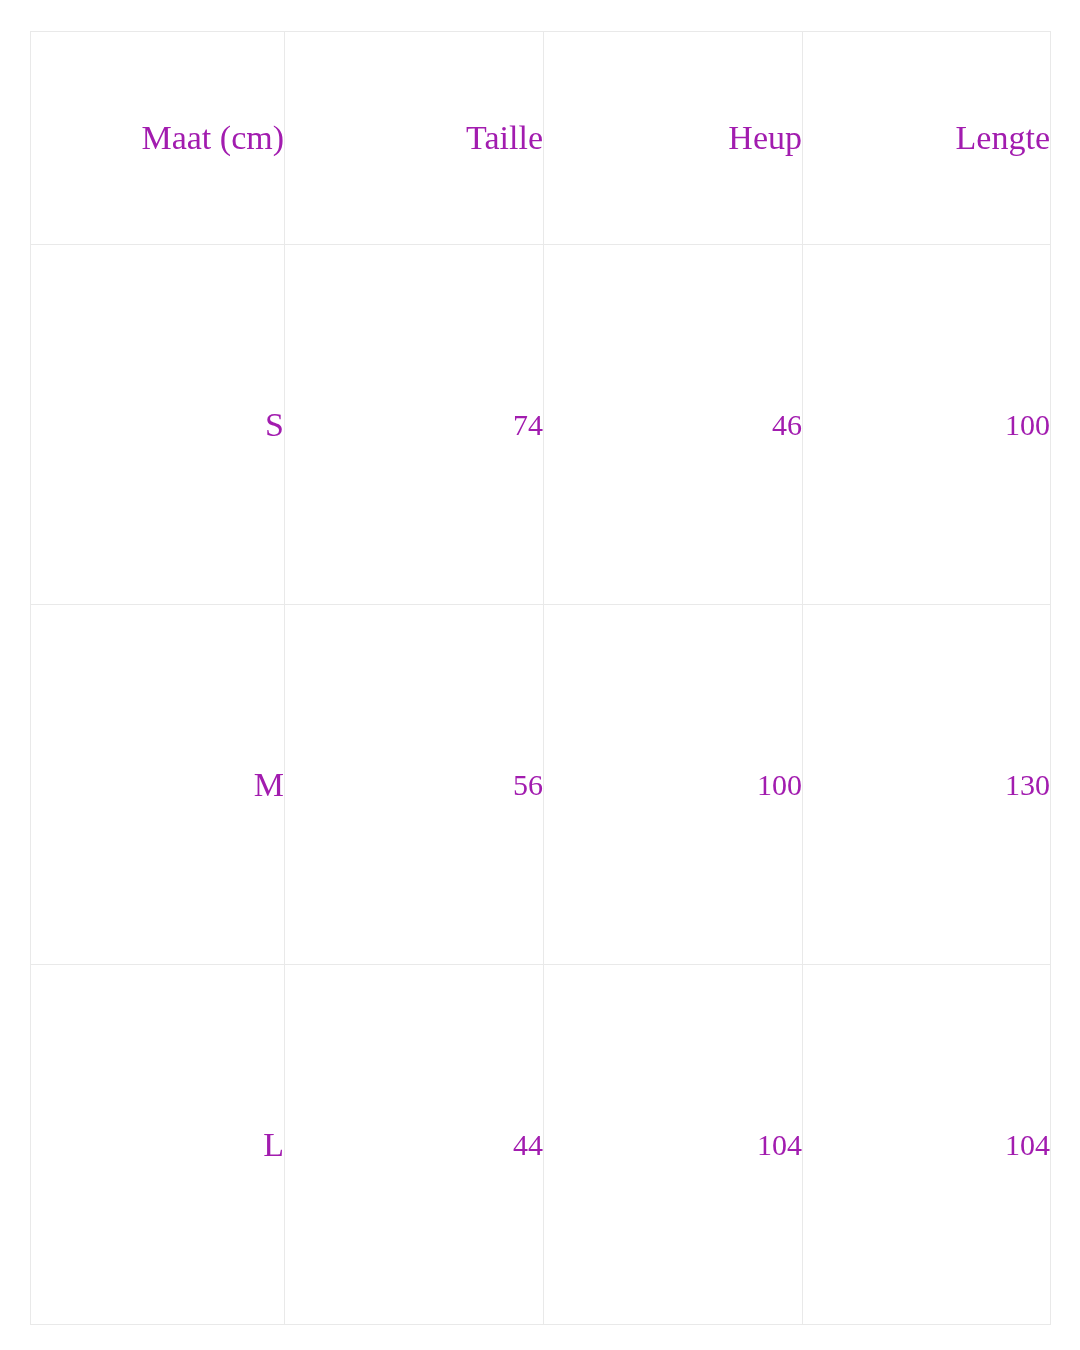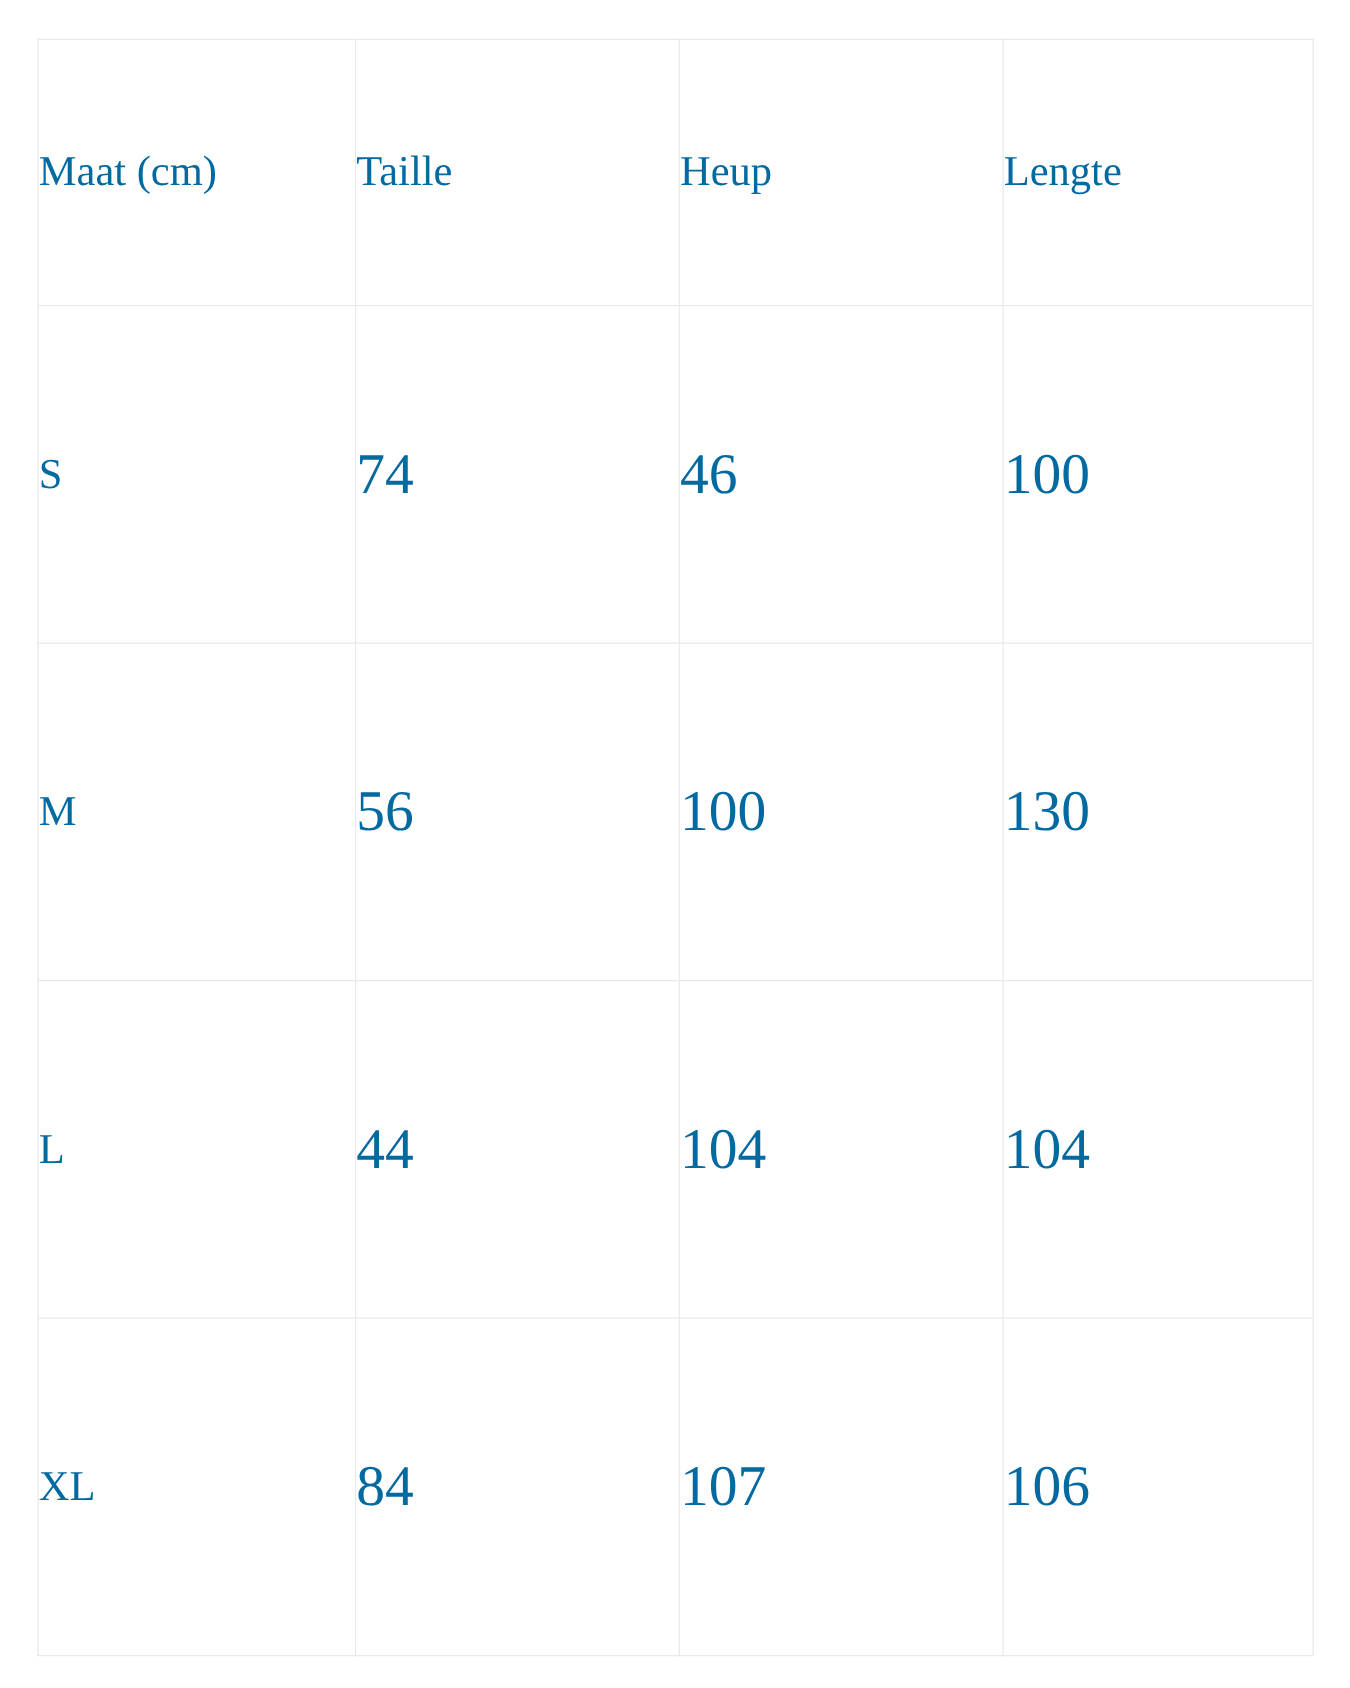--- a/index.html
+++ b/index.html
@@ -43,38 +43,38 @@
   }
 
   table.size-table col.c1 { width: 254px; }
   table.size-table col.c2 { width: 259px; }
   table.size-table col.c3 { width: 259px; }
   table.size-table col.c4 { width: 248px; }
 
   table.size-table th,
   table.size-table td {
     border: 1px solid #e9e9e9;
-    text-align: left;
+    text-align: right;
     vertical-align: middle;
     font-weight: normal;
-    color: #0369a1;
+    color: #a21caf;
     font-size: 34px;
     line-height: 1.1;
     padding: 0;
     background: #ffffff;
   }
 
   table.size-table thead th {
     height: 212px;
     font-size: 34px;
   }
 
   table.size-table tbody td {
     height: 216px;
-    font-size: 46px;
+    font-size: 30px;
   }
 
   
   table.size-table tbody td.size-label {
     font-size: 34px;
   }
 </style>
 </head>
 <body>
 
@@ -114,25 +114,19 @@
           <td>130</td>
         </tr>
 
         <tr>
           <td class="size-label">L</td>
           <td>44</td>
           <td>104</td>
           <td>104</td>
         </tr>
 
-        <tr>
-          <td class="size-label">XL</td>
-          <td>84</td>
-          <td>107</td>
-          <td>106</td>
-        </tr>
 
 
       </tbody>
     </table>
   </div>
 
 </div>
 
 </body></html>

